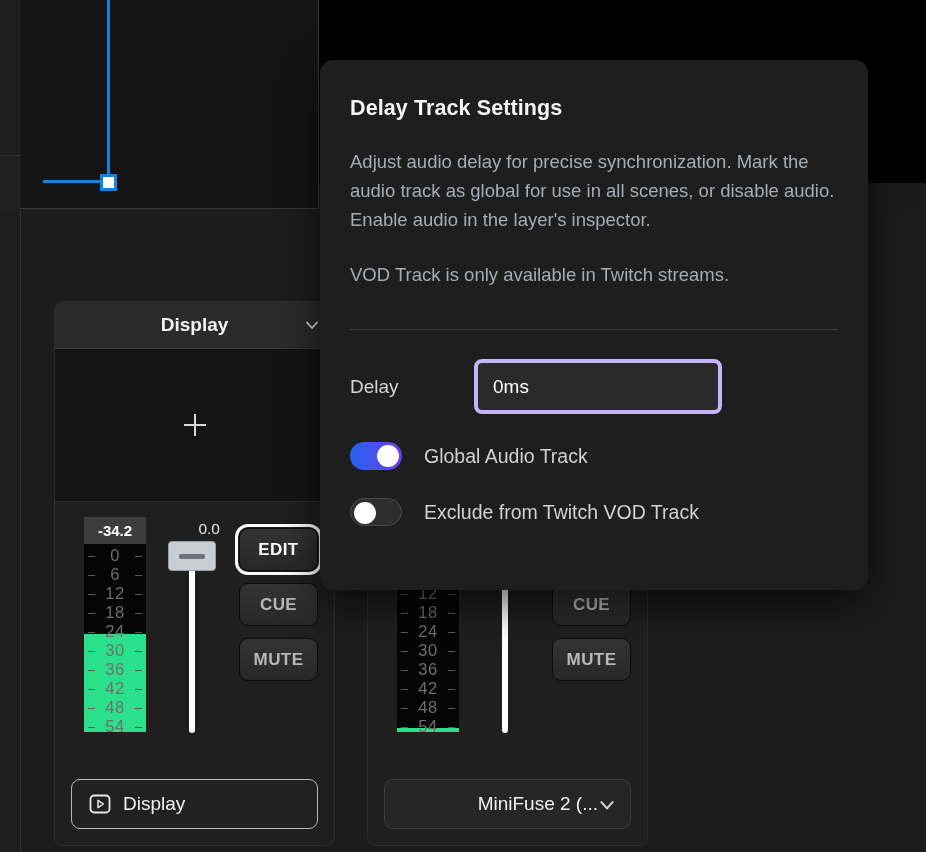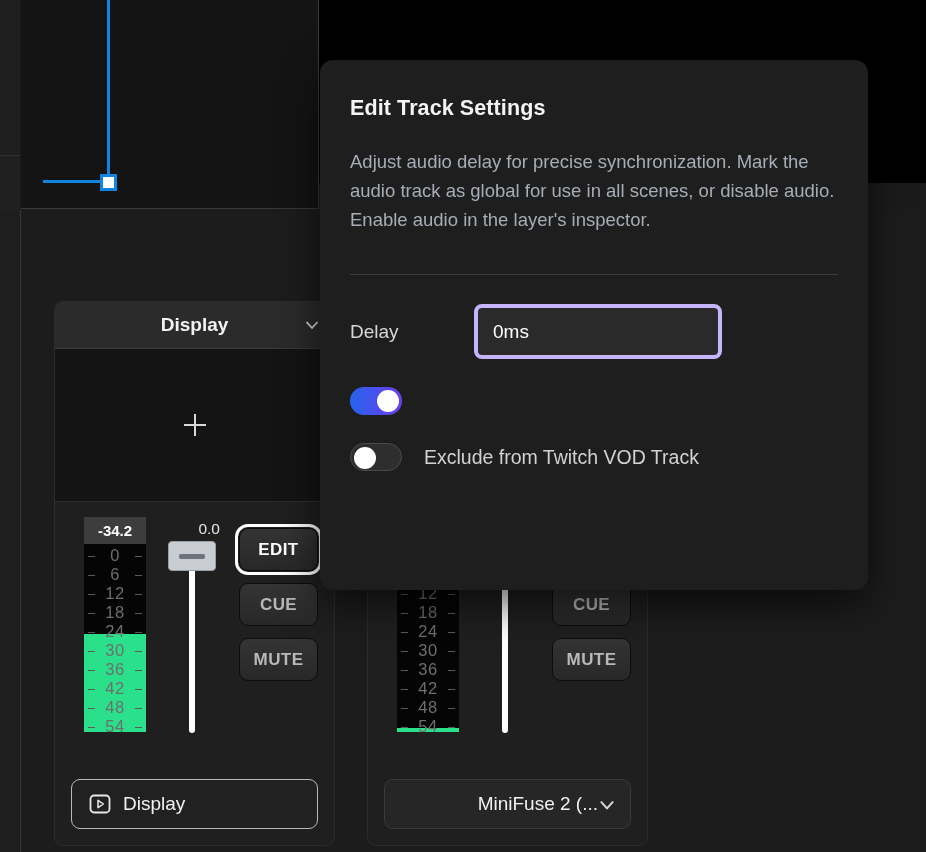--- a/index.html
+++ b/index.html
@@ -616,34 +616,36 @@
               </span>
             </div>
           </div>
         </div>
 
       </div>
     </div>
   </div>
 
   <div id="edit-track-dialog">
-    <h2 id="dialog-title">Edit Track Settings</h2>
+    <h2 id="dialog-title">Delay Track Settings</h2>
     <p class="dialog-desc">Adjust audio delay for precise synchronization. Mark the audio track as global for use in all scenes, or disable audio. Enable audio in the layer's inspector.</p>
+    <p class="dialog-desc second">VOD Track is only available in Twitch streams.</p>
 
     <div id="dialog-divider"></div>
 
     <div id="delay-row">
       <span id="delay-label">Delay</span>
       <input id="delay-input" type="text" value="0ms" style="">
     </div>
 
     <div class="toggle-row">
       <div class="toggle on">
         <div class="toggle-knob"></div>
       </div>
+      <span class="toggle-label">Global Audio Track</span>
     </div>
 
     <div class="toggle-row">
       <div class="toggle off">
         <div class="toggle-knob"></div>
       </div>
       <span class="toggle-label">Exclude from Twitch VOD Track</span>
     </div>
   </div>
 

